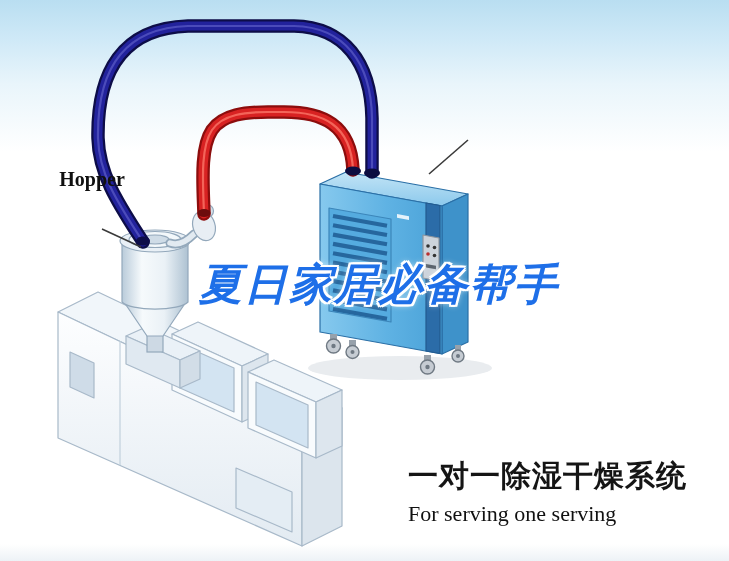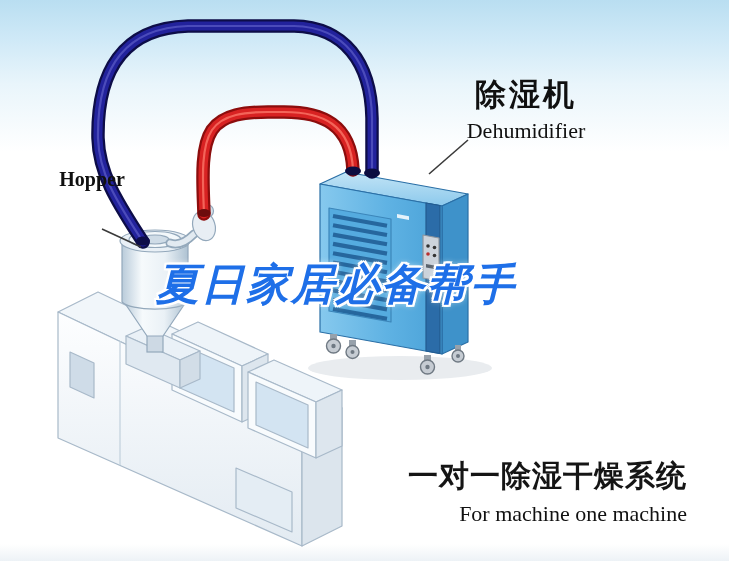--- a/index.html
+++ b/index.html
@@ -12,27 +12,27 @@
   .callout { position:absolute; text-align:center; color:#101010; }
   .callout .zh { font-weight:bold; }
   .callout .en { font-family:"Liberation Serif", serif; }
   .dehum { left:453px; top:74px; width:146px; }
   .dehum .zh { font-size:31px; letter-spacing:3px; }
   .dehum .en { font-size:22px; margin-top:2px; }
   .hop { left:34px; top:166px; width:116px; }
   .hop .zh { font-size:27px; letter-spacing:2px; }
   .hop .en { font-size:20px; margin-top:2px;font-weight:bold; }
   .slogan {
-    position:absolute; left:156px; top:256px; width:404px; 
+    position:absolute; left:177px; top:256px; width:404px; text-align:center;
     font-size:43px; font-weight:bold; font-style:italic; letter-spacing:2px;
     color:#1e6fe8;
     text-shadow:-2px -2px 0 #fff, 2px -2px 0 #fff, -2px 2px 0 #fff, 2px 2px 0 #fff,
                  0 -2px 0 #fff, 0 2px 0 #fff, -2px 0 0 #fff, 2px 0 0 #fff, 0 0 7px #fff;
   }
-  .caption { position:absolute; left:408px; top:456px; color:#151515;text-align:right; }
+  .caption { position:absolute; left:408px; top:456px; color:#151515; }
   .caption .zh { font-size:30px; font-weight:bold; letter-spacing:1px; }
   .caption .en { font-size:22px; margin-top:4px; font-family:"Liberation Serif", serif; color:#111; }
 </style>
 </head>
 <body>
 
 <div class="stage">
 
   <svg width="729" height="561" viewBox="0 0 729 561">
     <defs>
@@ -145,29 +145,25 @@
       <ellipse cx="353" cy="171" rx="8" ry="4.5" fill="#0c0c40"></ellipse>
       <ellipse cx="372" cy="173" rx="8" ry="4.5" fill="#0c0c40"></ellipse>
       <ellipse cx="143" cy="241" rx="7" ry="4.5" fill="#0d0d48"></ellipse>
       <ellipse cx="204" cy="213" rx="6.5" ry="4" fill="#6d0c0c"></ellipse>
     </g>
 
     <line x1="468" y1="140" x2="429" y2="174" stroke="#3a3a3a" stroke-width="1.6"></line>
     <line x1="102" y1="229" x2="141" y2="247" stroke="#3a3a3a" stroke-width="1.6"></line>
   </svg>
 
-  <div class="callout dehum">
-    <div class="zh">除湿机</div>
-    <div class="en">Dehumidifier</div>
-  </div>
 
   <div class="callout hop">
     <div class="en">Hopper</div>
   </div>
 
   <div class="slogan">夏日家居必备帮手</div>
 
   <div class="caption">
     <div class="zh">一对一除湿干燥系统</div>
-    <div class="en">For machine one machine</div>
+    <div class="en">For serving one serving</div>
   </div>
 
 </div>
 
 </body></html>

